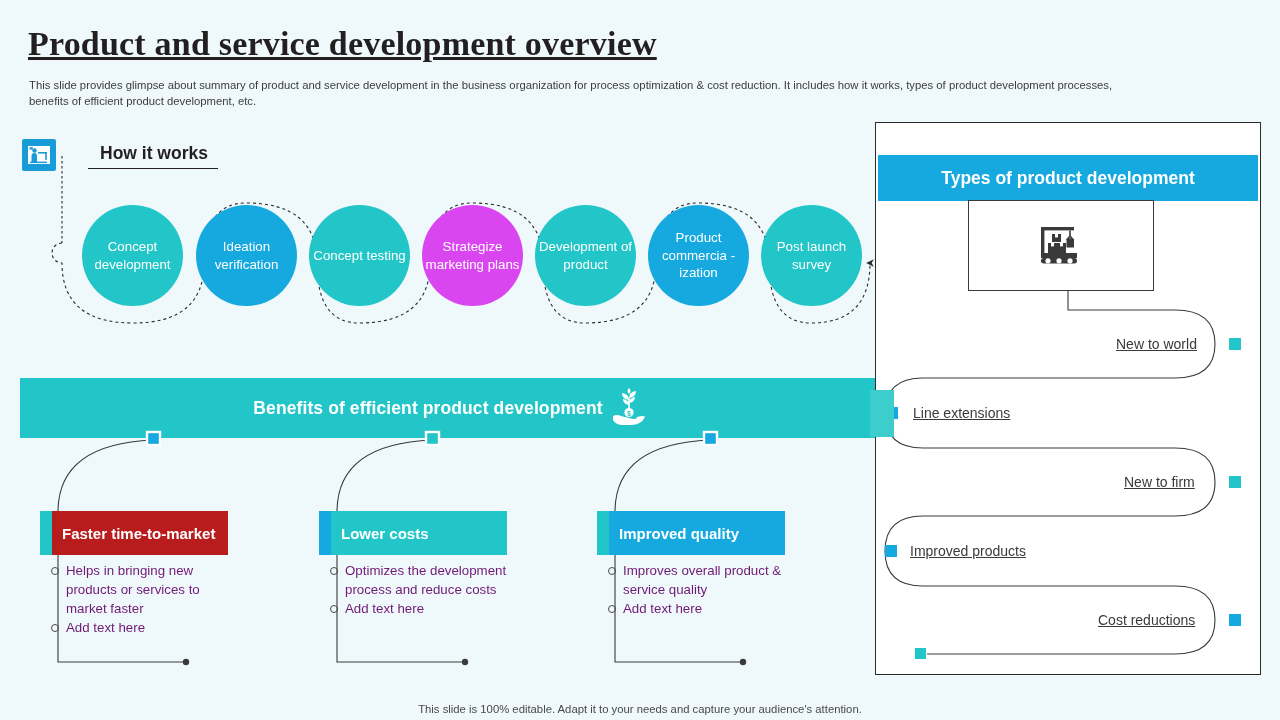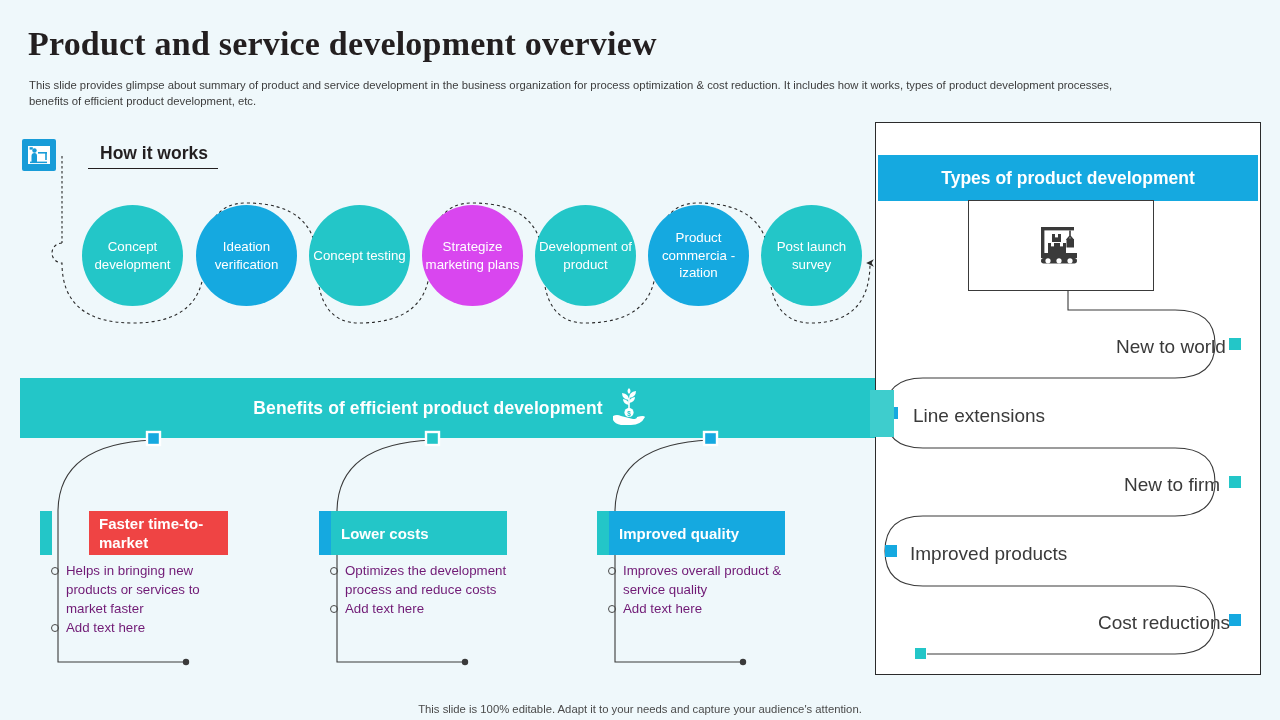--- a/index.html
+++ b/index.html
@@ -10,20 +10,21 @@
     position:relative;
   }
   .slide{position:absolute;inset:0;}
 
   
   .page-title{
     position:absolute;left:28px;top:25px;
     font-family:"Liberation Serif", serif;
     font-weight:700;font-size:34px;color:#231f20;
     letter-spacing:.2px;
+    text-decoration:underline;
   }
   .page-subtitle{
     position:absolute;left:29px;top:78px;width:1105px;
     font-size:11.3px;line-height:15.5px;color:#3d3d3d;
   }
 
   
   .hiw-wrap{position:absolute;left:22px;top:139px;display:flex;align-items:center;gap:32px;}
   .hiw-icon{
     width:34px;height:32px;background:#189cd8;border-radius:2px;
@@ -81,21 +82,21 @@
     background:#15a9e0;display:flex;align-items:center;justify-content:center;
     color:#ffffff;font-size:17.5px;font-weight:700;
   }
   .rpanel-iconbox{
     position:absolute;left:968px;top:200px;width:184px;height:89px;
     border:1px solid #3a3a3a;background:#ffffff;
     display:flex;align-items:center;justify-content:center;
   }
   .snake-svg{position:absolute;left:875px;top:122px;width:386px;height:553px;}
   .snake-label{
-    position:absolute;font-size:19px;color:#3a3a3a;white-space:nowrap;
+    position:absolute;font-size:14px;color:#3a3a3a;white-space:nowrap;text-decoration:underline;
   }
 
   
   .footer{
     position:absolute;left:0;top:703px;width:1280px;text-align:center;
     font-size:11.3px;color:#4a4a4a;
   }
 </style>
 </head>
 <body>
@@ -185,21 +186,21 @@
     <path d="M710 10 Q 615 14 615 82 L615 232 L743 232" stroke="#3a3a3a" stroke-width="1.1" fill="none"></path>
     <circle cx="743" cy="232" r="3.2" fill="#3a3a3a"></circle>
     <rect x="147" y="430" width="13" height="13" fill="#15a9e0" stroke="#ffffff" stroke-width="2.4" transform="translate(0,-428)"></rect>
     <rect x="426" y="430" width="13" height="13" fill="#23c6c8" stroke="#ffffff" stroke-width="2.4" transform="translate(0,-428)"></rect>
     <rect x="704" y="430" width="13" height="13" fill="#15a9e0" stroke="#ffffff" stroke-width="2.4" transform="translate(0,-428)"></rect>
   </svg>
 
   <div class="card" style="left:40px;top:511px;">
     <div class="card-head">
       <div class="card-accent" style="background: rgb(35, 198, 200);"></div>
-      <div class="card-head-body" style="background: #ef4444; margin-left: 37px;">Faster time-to-market</div>
+      <div class="card-head-body" style="background: #b91c1c;">Faster time-to-market</div>
     </div>
     <ul class="card-list">
       <li>Helps in bringing new products or services to market faster</li>
       <li>Add text here</li>
     </ul>
   </div>
 
   <div class="card" style="left:319px;top:511px;">
     <div class="card-head">
       <div class="card-accent" style="background: rgb(21, 169, 224);"></div>

